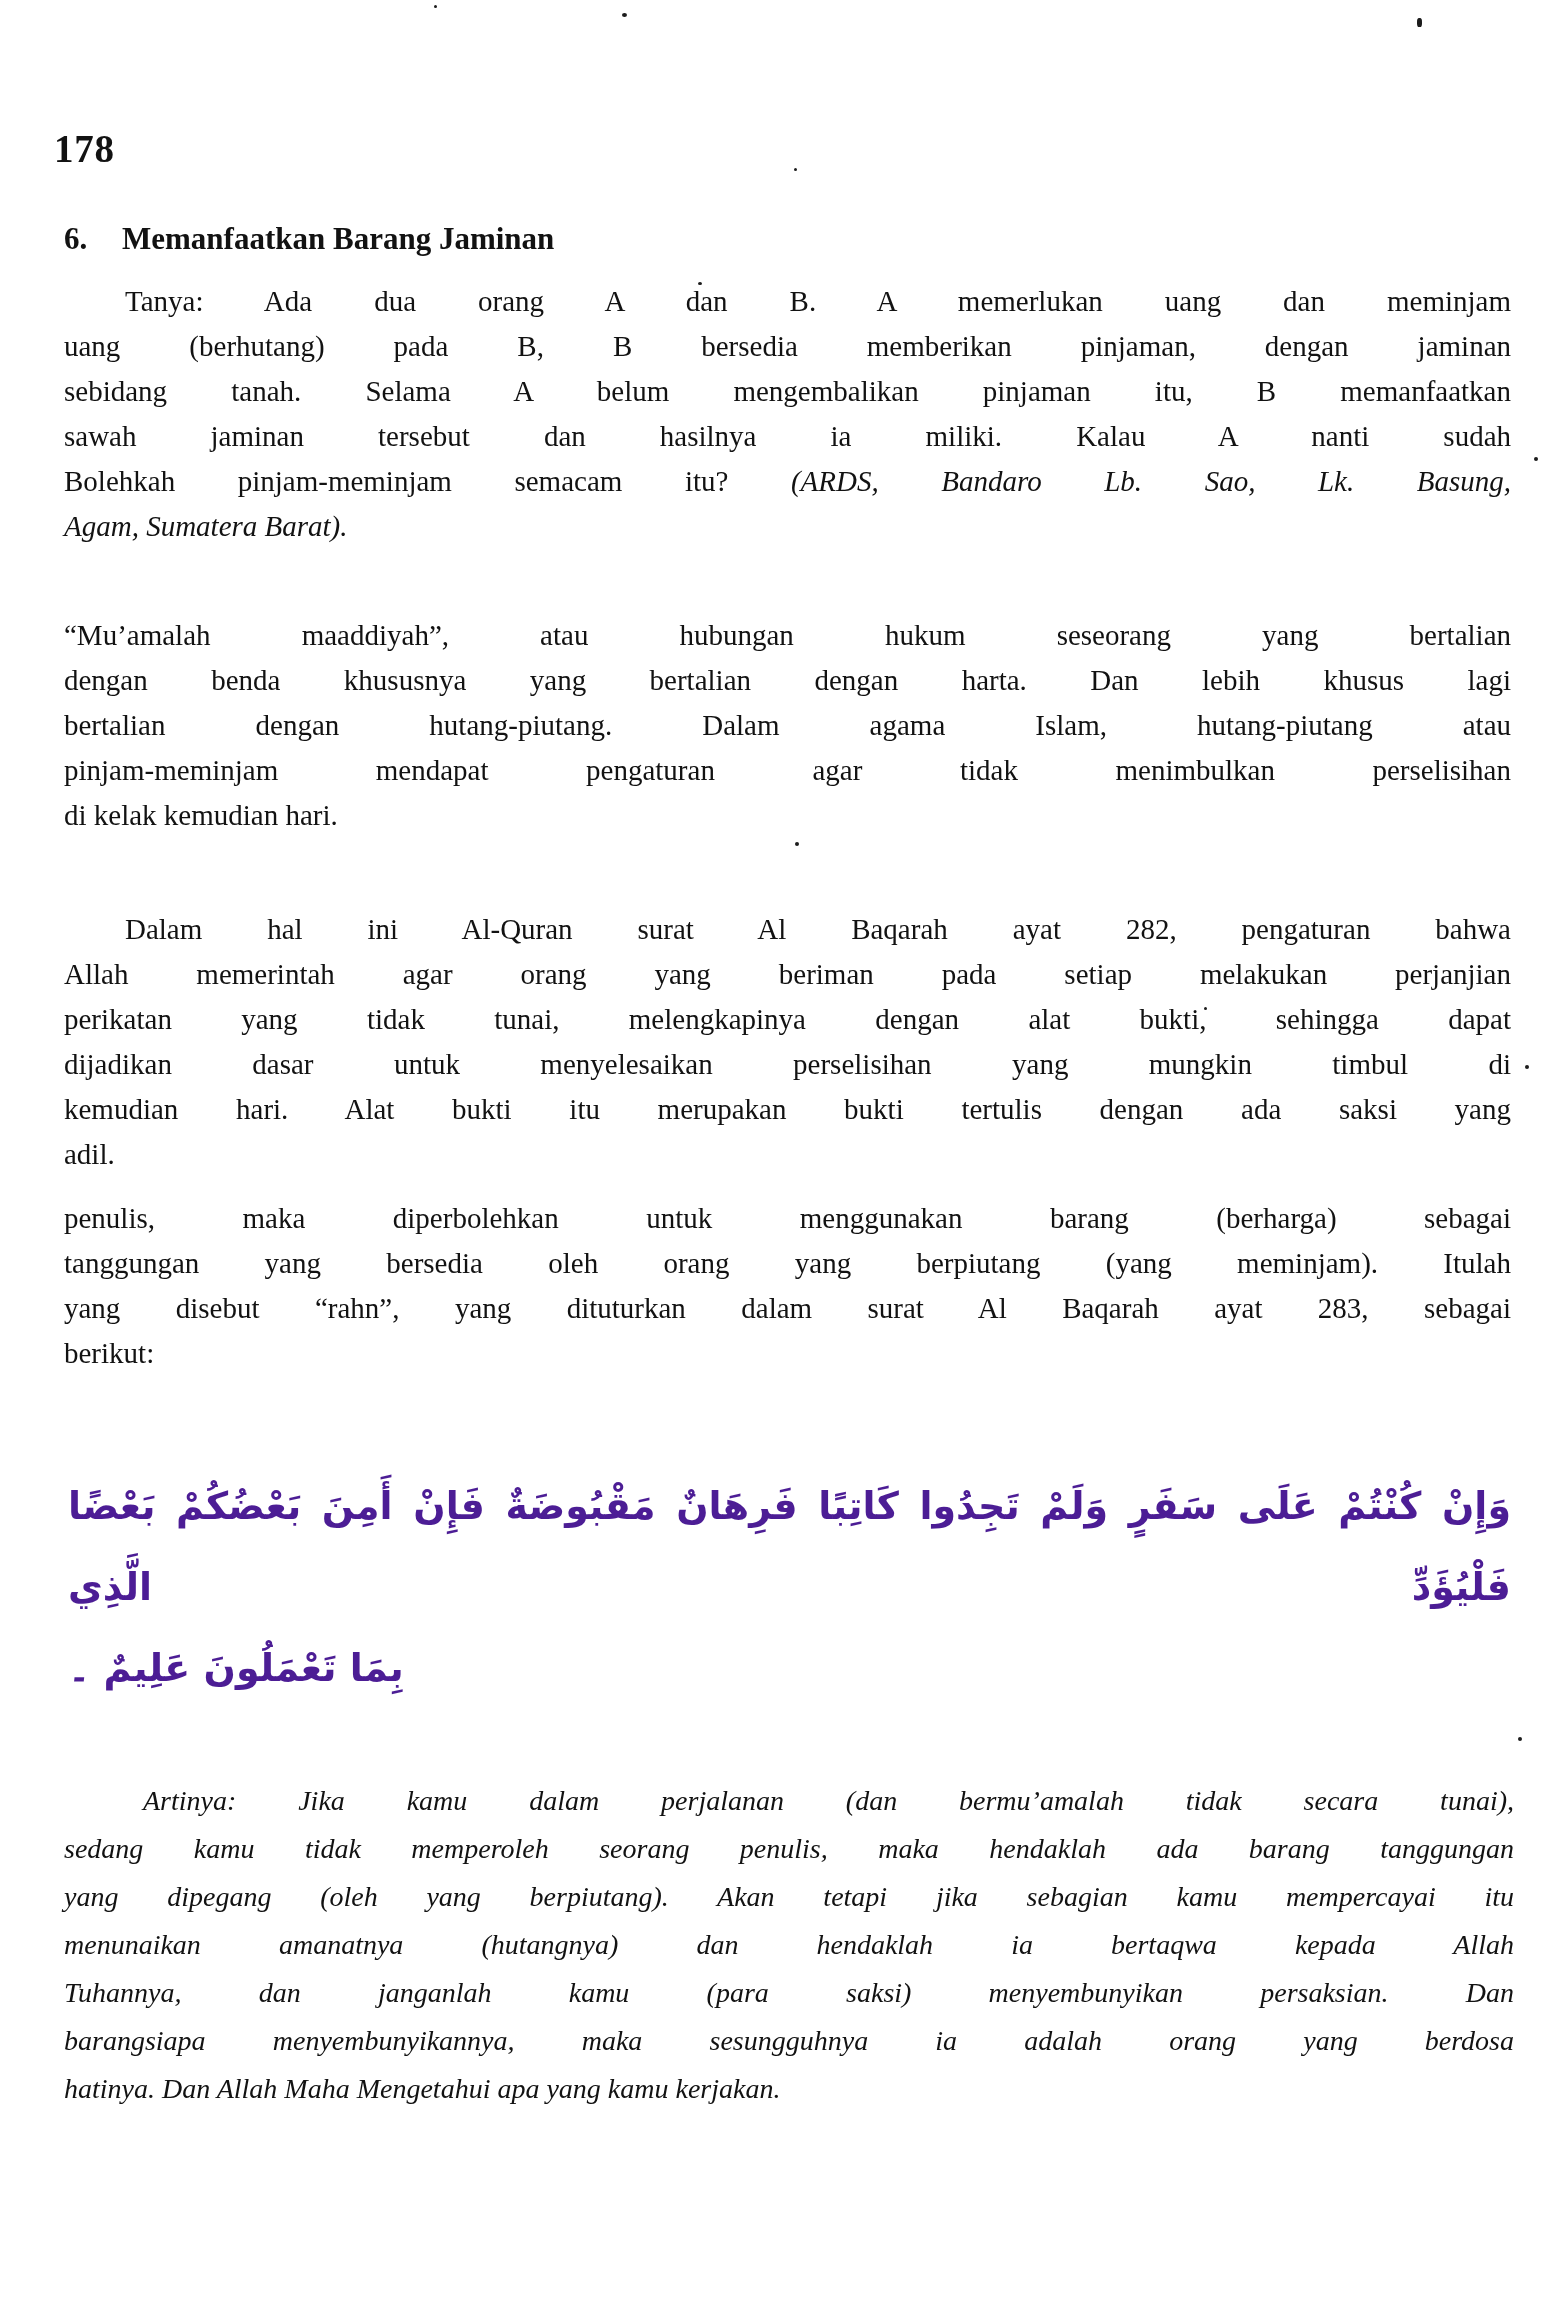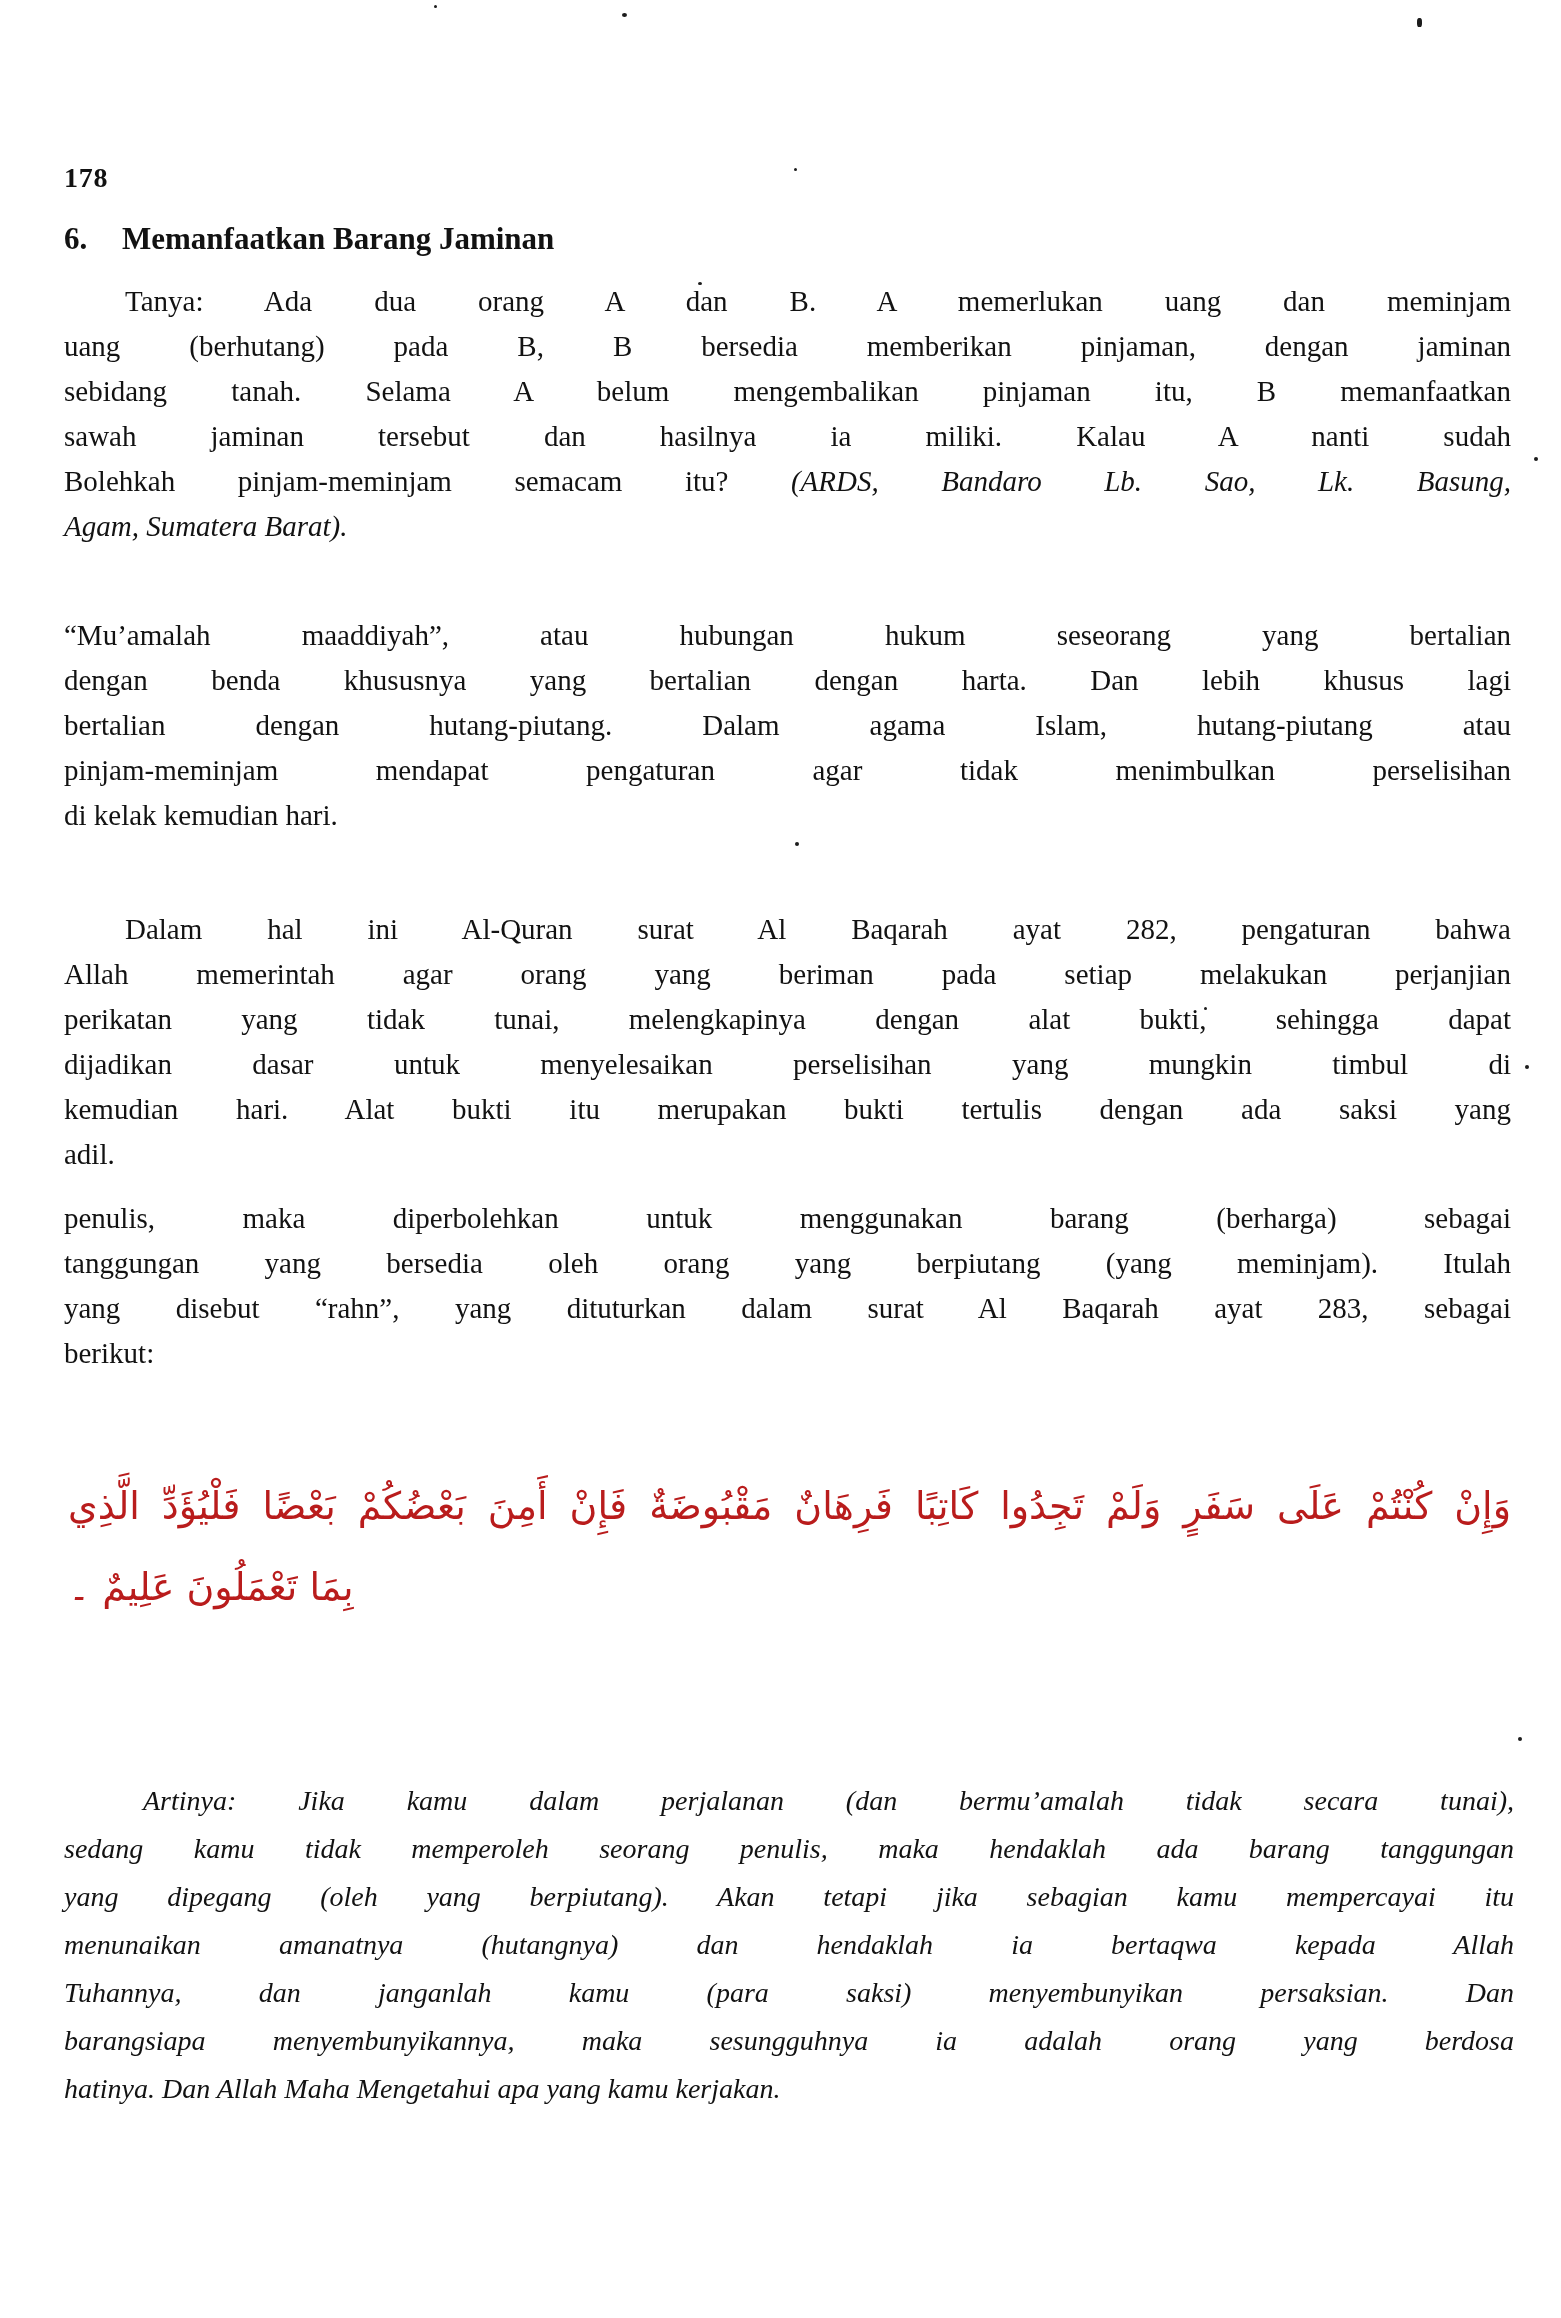--- a/index.html
+++ b/index.html
@@ -10,22 +10,22 @@
   }
   .page {
     position: relative;
     width: 1561px; height: 2319px;
     background: #ffffff;
     color: #121212;
     overflow: hidden;
   }
   .abs { position: absolute; }
   .pagenum {
-    left: 64px; top: 126px;
-    font-size: 28px; font-weight: 700; letter-spacing: 0.8px; margin-top: 36px;
+    left: 54px; top: 126px;
+    font-size: 39px; font-weight: 700; letter-spacing: 0.8px;
   }
   .heading {
     left: 64px; top: 221px;
     font-size: 31px; font-weight: 700;
     width: 1447px;
   }
   .sec-num { display: inline-block; width: 58px; }
   .para {
     left: 64px; width: 1447px;
     font-size: 29px; line-height: 45px;
@@ -36,23 +36,23 @@
   .a2-block { top: 907px; }
   .a3-block { top: 1196px; }
   .ln { text-align: justify; text-align-last: justify; white-space: nowrap; }
   .ln-first { text-indent: 61px; }
   .ln-last { text-align: left; text-align-last: left; }
   .italic { font-style: italic; }
   .quran {
     left: 68px; top: 1466px; width: 1443px;
     direction: rtl;
     font-family: "DejaVu Sans", sans-serif;
-    font-weight: 400;
+    font-weight: 700;
     font-size: 38px; line-height: 81px;
-    color: #b91c1c;
+    color: #4c1d95;
   }
   .quran .aln { text-align: justify; text-align-last: justify; }
   .quran .aln-last { text-align: left; text-align-last: left; }
   .trans {
     left: 64px; top: 1777px; width: 1450px;
     font-style: italic;
     font-size: 28px; line-height: 48px;
   }
   .trans .ln-first { text-indent: 79px; }
   .speck {

